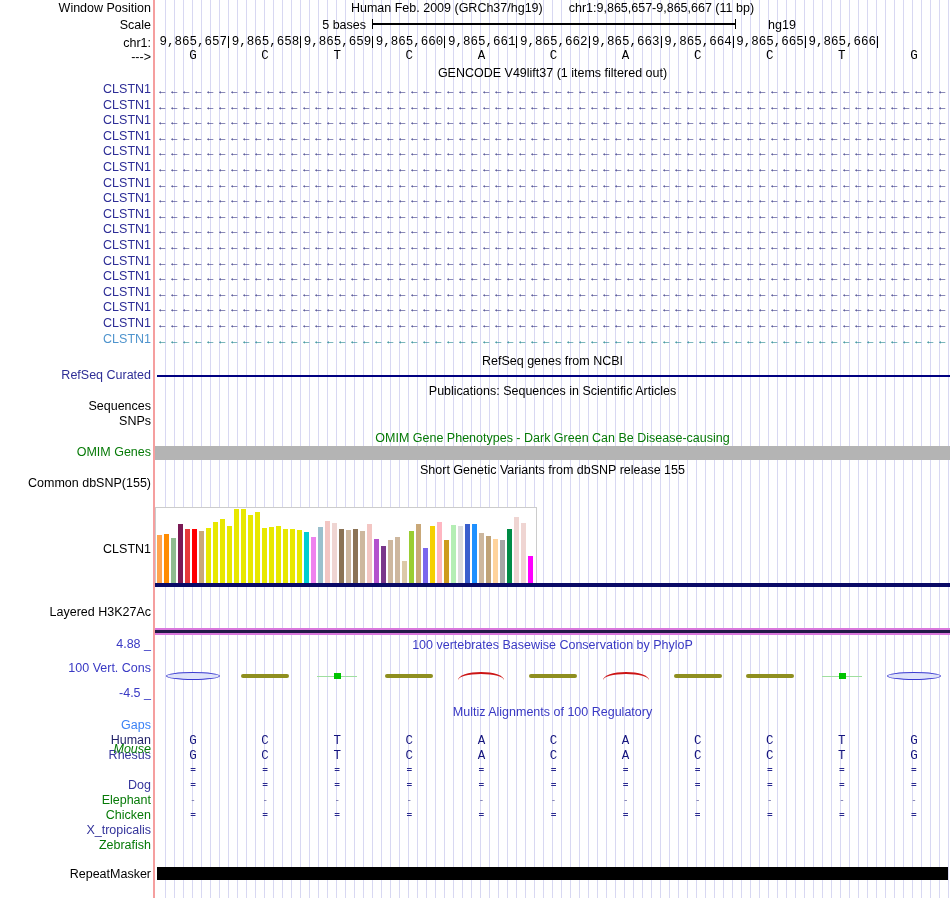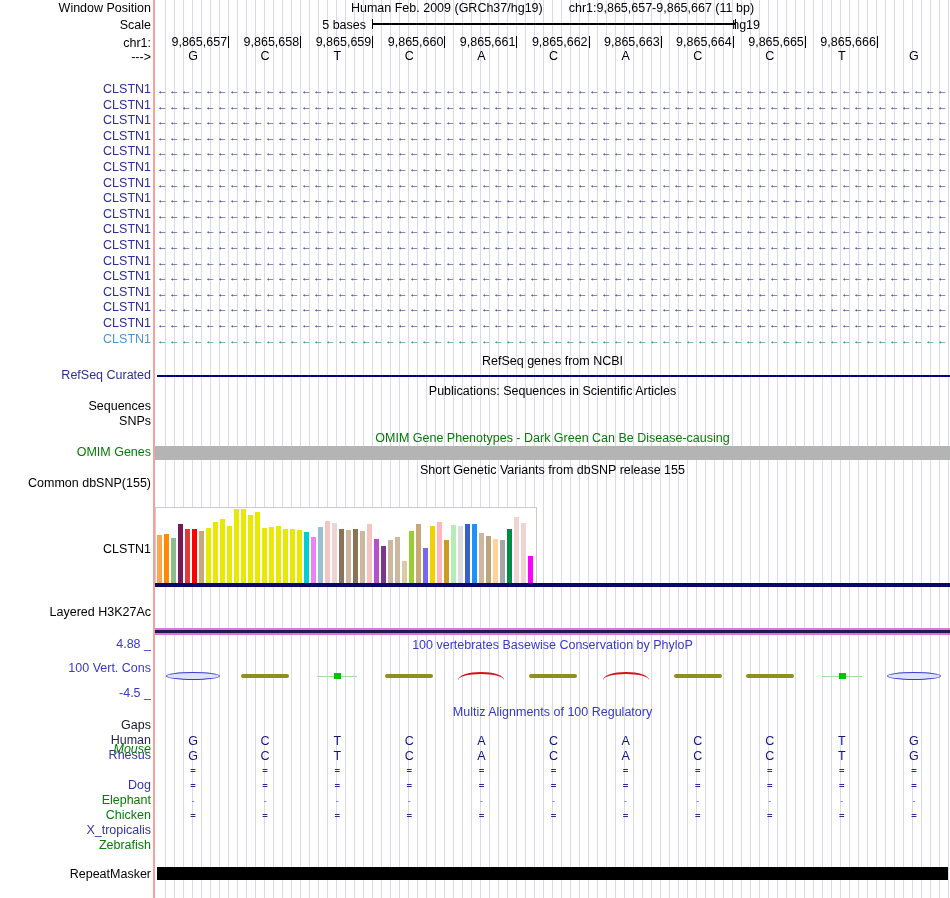--- a/index.html
+++ b/index.html
@@ -4,23 +4,23 @@
 <style>
   html,body{margin:0;padding:0;background:#fff;}
   #screen{position:relative;width:950px;height:898px;background:#fff;overflow:hidden;
           font-family:"Liberation Sans","DejaVu Sans",sans-serif;font-size:12.5px;color:#000;}
   
   #grid{position:absolute;left:157px;top:0;width:793px;height:898px;
         background:repeating-linear-gradient(to right,transparent 0 8px,#d8d8f2 8px 9px);}
   #sep{position:absolute;left:153px;top:0;width:2px;height:898px;background:#f59f9f;}
   .lbl{position:absolute;left:0;width:151px;text-align:right;height:15px;line-height:15px;white-space:nowrap;}
   .navy{color:#2d2d96;} .teal-lbl{color:#4f94cd;} .green{color:#067a07;} .blue{color:#3939c4;}
-  .orange{color:#0f172a;} .dnavy{color:#1f1f66;} .mnavy{color:#34349b;}
+  .orange{color:#3b82f6;} .dnavy{color:#1f1f66;} .mnavy{color:#34349b;}
   .chdr{position:absolute;left:157px;width:791px;text-align:center;height:14px;line-height:14px;white-space:nowrap;}
-  .row11{position:absolute;left:157px;width:793px;display:grid;grid-template-columns:repeat(11,1fr);}
+  .row11{position:absolute;left:157px;width:793px;display:grid;grid-template-columns:repeat(11,1fr);font-family:Liberation Mono, monospace;}
   .cell{display:flex;align-items:center;justify-content:center;height:100%;}
   .cell-end{display:flex;align-items:center;justify-content:flex-end;height:100%;}
   .tickbar{width:1px;height:12px;background:#000;margin-left:1px;}
   .arrow-row{position:absolute;left:157px;width:792px;height:16px;line-height:16px;overflow:hidden;
              font-size:10.5px;letter-spacing:1.5px;white-space:nowrap;color:#14146e;}
   .arrow-teal{color:#00737f;}
   .hline{position:absolute;background:#000080;}
   .scale-bar{position:absolute;left:372px;top:19px;width:362px;height:10px;
              border-left:1px solid #000;border-right:1px solid #000;}
   .scale-bar .mid{position:absolute;left:0;right:0;top:4px;height:1.5px;background:#000;}
@@ -65,21 +65,21 @@
   <div class="lbl blue" style="top:686px">-4.5 _</div>
   <div class="lbl" style="top:867px">RepeatMasker</div>
 
   <div class="chdr" style="top:1px">
     <span>Human Feb. 2009 (GRCh37/hg19)</span><span class="small-gap"></span><span>chr1:9,865,657-9,865,667 (11 bp)</span>
   </div>
   <div class="lbl" style="left:157px;width:209px;top:18px;text-align:right">5 bases</div>
   <div class="scale-bar">
       <div class="mid"></div>
     </div>
-  <div class="lbl" style="left:700px;width:60px;top:18px;text-align:right">hg19</div>
+  <div class="lbl" style="left:752px;width:60px;top:18px;text-align:center">hg19</div>
   <div class="row11" style="top:35px;height:14px" id="coord-row">
       <div class="cell-end">
         <span>9,865,657</span>
         <div class="tickbar"></div>
       </div>
       <div class="cell-end">
         <span>9,865,658</span>
         <div class="tickbar"></div>
       </div>
       <div class="cell-end">
@@ -123,20 +123,21 @@
       <div class="cell">C</div>
       <div class="cell">A</div>
       <div class="cell">C</div>
       <div class="cell">A</div>
       <div class="cell">C</div>
       <div class="cell">C</div>
       <div class="cell">T</div>
       <div class="cell">G</div>
     </div>
 
+  <div class="chdr" style="top:66px">GENCODE V49lift37 (1 items filtered out)</div>
   <div id="gene-rows">
       <div class="arrow-row" style="top: 82px;">←←←←←←←←←←←←←←←←←←←←←←←←←←←←←←←←←←←←←←←←←←←←←←←←←←←←←←←←←←←←←←←←←←←←←←</div>
       <div class="arrow-row" style="top: 97.6px;">←←←←←←←←←←←←←←←←←←←←←←←←←←←←←←←←←←←←←←←←←←←←←←←←←←←←←←←←←←←←←←←←←←←←←←</div>
       <div class="arrow-row" style="top: 113.2px;">←←←←←←←←←←←←←←←←←←←←←←←←←←←←←←←←←←←←←←←←←←←←←←←←←←←←←←←←←←←←←←←←←←←←←←</div>
       <div class="arrow-row" style="top: 128.8px;">←←←←←←←←←←←←←←←←←←←←←←←←←←←←←←←←←←←←←←←←←←←←←←←←←←←←←←←←←←←←←←←←←←←←←←</div>
       <div class="arrow-row" style="top: 144.4px;">←←←←←←←←←←←←←←←←←←←←←←←←←←←←←←←←←←←←←←←←←←←←←←←←←←←←←←←←←←←←←←←←←←←←←←</div>
       <div class="arrow-row" style="top: 160px;">←←←←←←←←←←←←←←←←←←←←←←←←←←←←←←←←←←←←←←←←←←←←←←←←←←←←←←←←←←←←←←←←←←←←←←</div>
       <div class="arrow-row" style="top: 175.6px;">←←←←←←←←←←←←←←←←←←←←←←←←←←←←←←←←←←←←←←←←←←←←←←←←←←←←←←←←←←←←←←←←←←←←←←</div>
       <div class="arrow-row" style="top: 191.2px;">←←←←←←←←←←←←←←←←←←←←←←←←←←←←←←←←←←←←←←←←←←←←←←←←←←←←←←←←←←←←←←←←←←←←←←</div>
       <div class="arrow-row" style="top: 206.8px;">←←←←←←←←←←←←←←←←←←←←←←←←←←←←←←←←←←←←←←←←←←←←←←←←←←←←←←←←←←←←←←←←←←←←←←</div>

